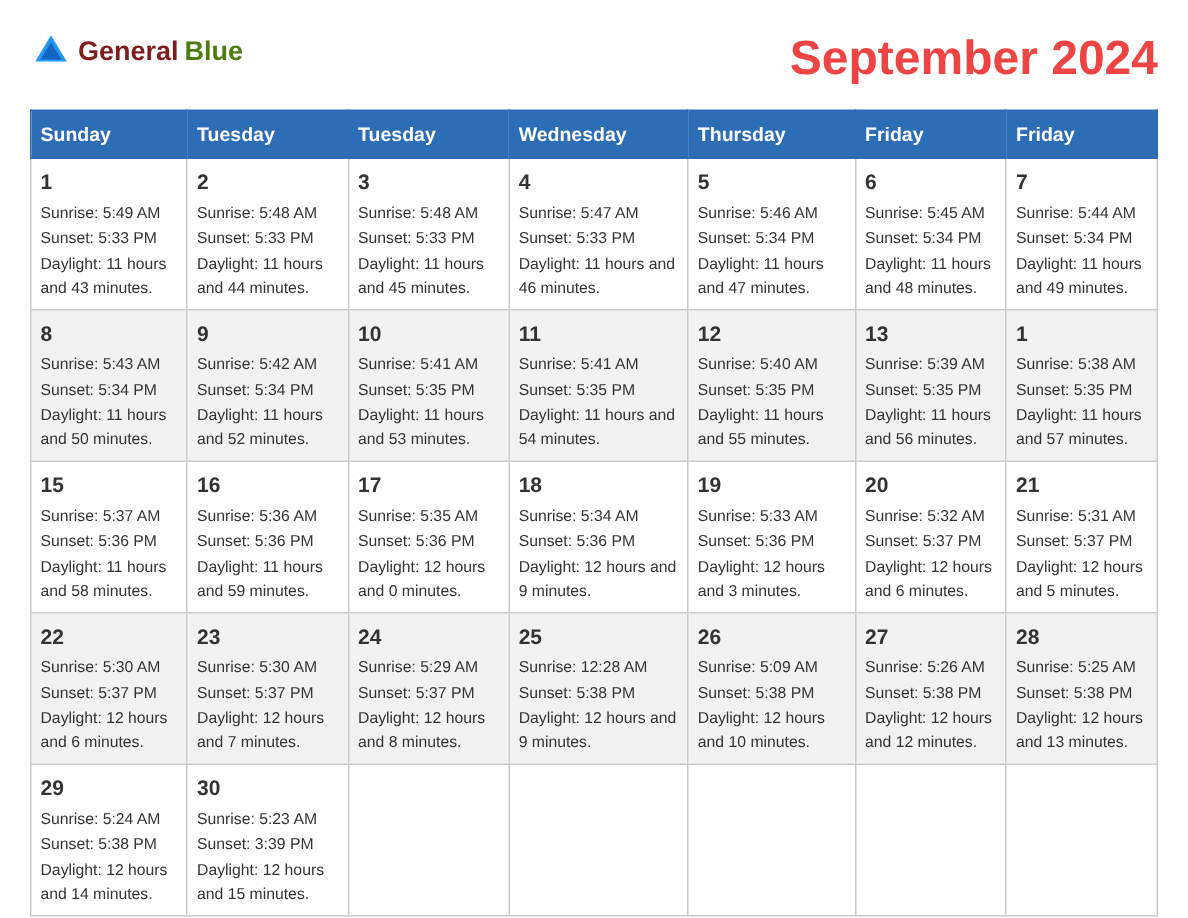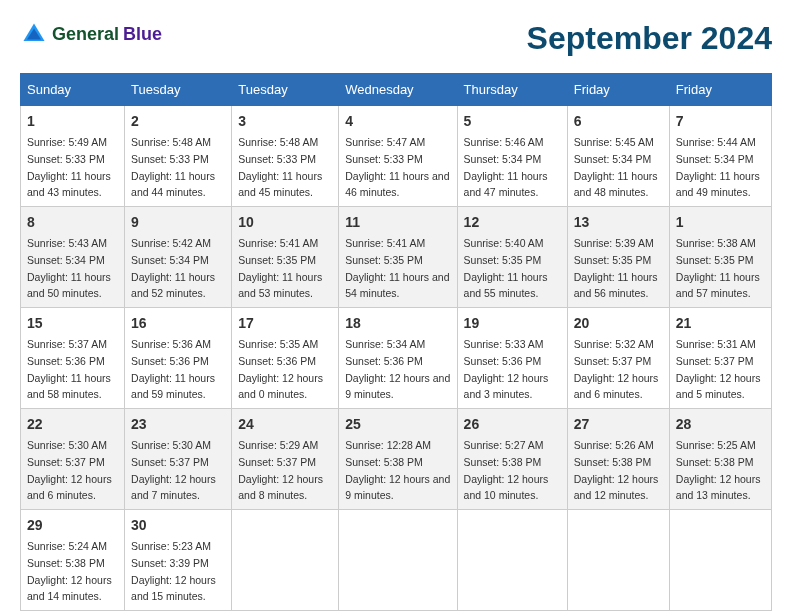--- a/index.html
+++ b/index.html
@@ -17,57 +17,57 @@
       margin-bottom: 16px;
     }
     .logo {
       display: flex;
       align-items: center;
       gap: 4px;
     }
     .logo-text-general {
       font-size: 18px;
       font-weight: bold;
-      color: #14532d;
+      color: #7f1d1d;
     }
     .logo-text-blue {
       font-size: 18px;
       font-weight: bold;
-      color: #4c1d95;
+      color: #4d7c0f;
     }
     .logo-icon {
       width: 28px;
       height: 28px;
     }
     .title-area {
       text-align: right;
     }
     .month-title {
       font-size: 32px;
       font-weight: bold;
-      color: #0c4a6e;
+      color: #ef4444;
     }
     .location-title {
       font-size: 16px;
       color: #555;
     }
     table {
       width: 100%;
       border-collapse: collapse;
       font-size: 11px;
     }
     thead tr {
       background-color: #2C6DB5;
       color: white;
     }
     thead th {
       padding: 8px 6px;
       text-align: left;
       font-size: 13px;
-      font-weight: normal;
+      font-weight: bold;
       border: 1px solid #2C6DB5;
     }
     tbody td {
       border: 1px solid #ccc;
       padding: 5px 6px;
       vertical-align: top;
       color: #333;
       line-height: 1.5;
     }
     tbody tr:nth-child(even) {
@@ -272,21 +272,21 @@
           <span class="cell-content">Daylight: 12 hours and 8 minutes.</span>
         </td>
         <td>
           <span class="day-number">25</span>
           <span class="cell-content">Sunrise: 12:28 AM</span><br>
           <span class="cell-content">Sunset: 5:38 PM</span><br>
           <span class="cell-content">Daylight: 12 hours and 9 minutes.</span>
         </td>
         <td>
           <span class="day-number">26</span>
-          <span class="cell-content">Sunrise: 5:27 AM</span><br>
+          <span class="cell-content">Sunrise: 5:09 AM</span><br>
           <span class="cell-content">Sunset: 5:38 PM</span><br>
           <span class="cell-content">Daylight: 12 hours and 10 minutes.</span>
         </td>
         <td>
           <span class="day-number">27</span>
           <span class="cell-content">Sunrise: 5:26 AM</span><br>
           <span class="cell-content">Sunset: 5:38 PM</span><br>
           <span class="cell-content">Daylight: 12 hours and 12 minutes.</span>
         </td>
         <td>

